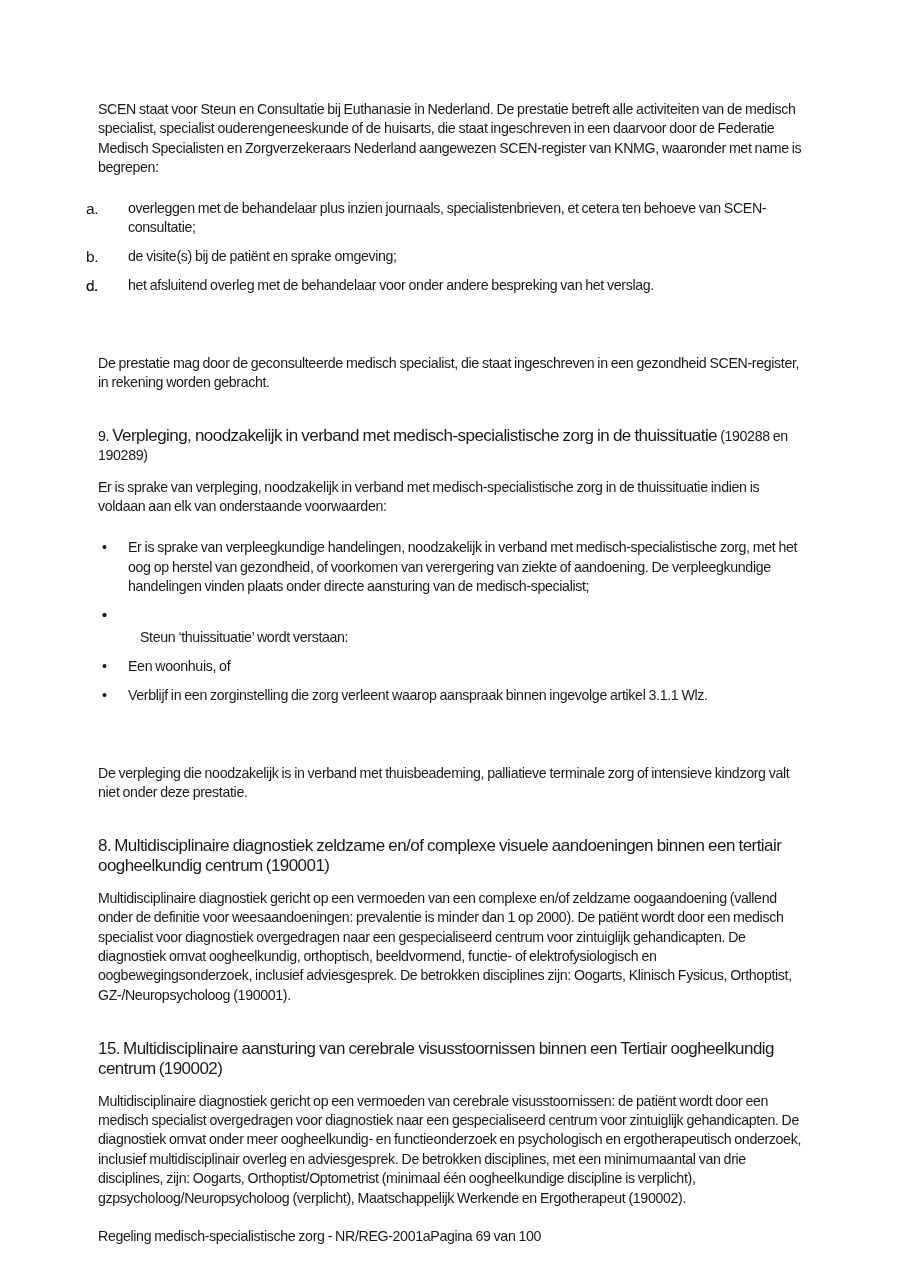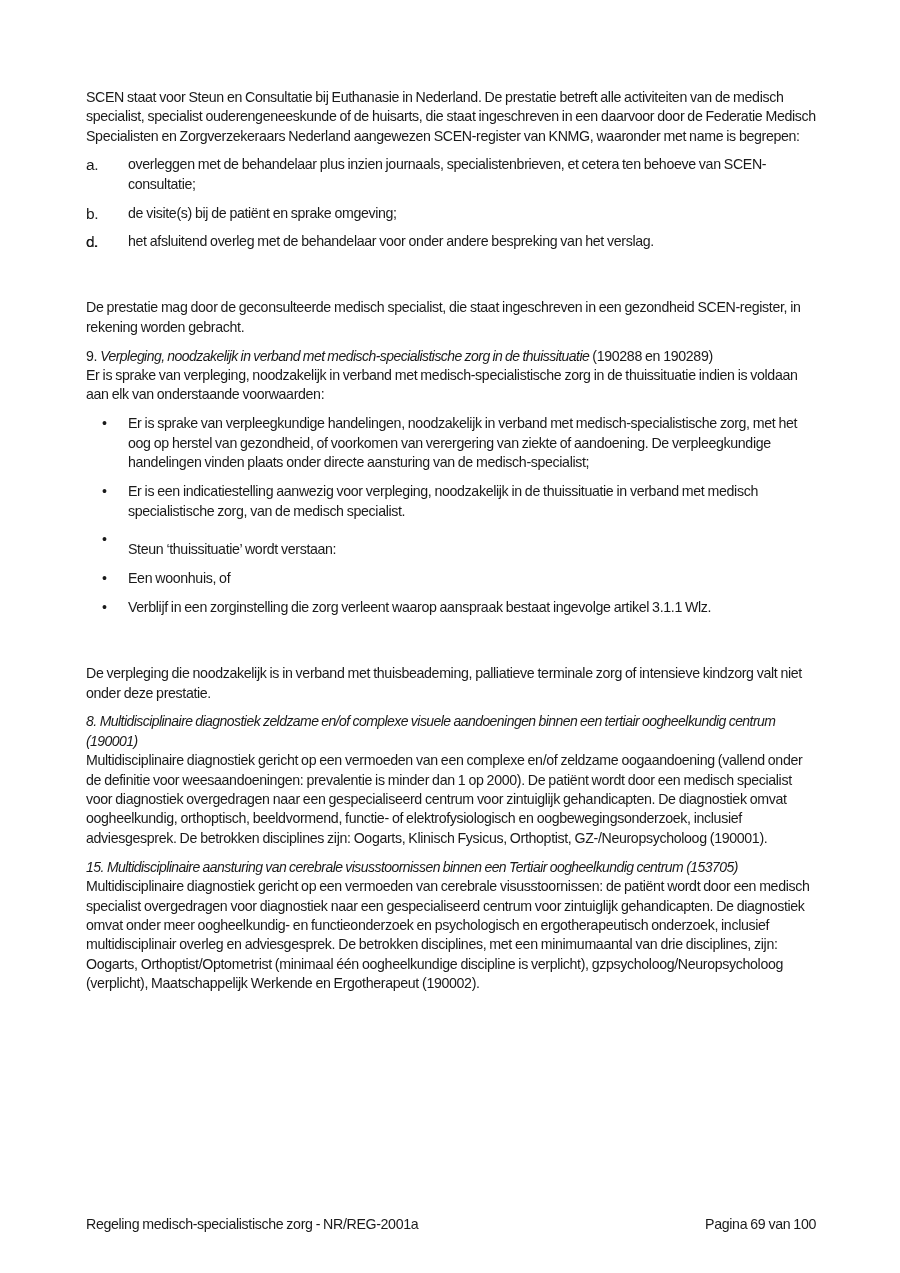--- a/index.html
+++ b/index.html
@@ -2,28 +2,28 @@
 <html><head>
 <meta charset="utf-8">
 <style>
   html, body { margin: 0; padding: 0; background: #ffffff; }
   body {
     width: 900px; height: 1273px; position: relative; overflow: hidden;
     font-family: "Liberation Sans", sans-serif;
     color: #1a1a1a;
   }
   .page { position: absolute; left: 86px; top: 88px; width: 732px; }
-  .t { font-size: 14.2px; line-height: 19.4px; letter-spacing: -0.35px; word-spacing: -0.5px; margin: 0; }
+  .t { font-size: 14.2px; line-height: 19.4px; letter-spacing: -0.35px; word-spacing: -0.5px; margin: 12px; }
   .lst { margin: 0; padding: 0; list-style: none; }
   .alpha li { position: relative; padding-left: 42px; margin-bottom: 9.5px; }
   .alpha li .mk { position: absolute; left: 0; top: 0; font-size: 15.5px; }
   .bul li { position: relative; padding-left: 42px; margin-bottom: 9.5px; }
   .bul li .mk { position: absolute; left: 16px; top: 0; }
-  .i { font-style: italic; font-size: 14px; letter-spacing: -0.55px; }
-  .footer { position: absolute; top: 1215px; left: 86px; width: 730px; display: flex; justify-content: space-between; }
+  .i { font-size: 17px; letter-spacing: -0.55px; }
+  .footer { position: absolute; top: 1215px; left: 86px; width: 730px; display: flex; justify-content: flex-start; }
   .sp9 { height: 9.5px; }
 </style>
 </head>
 <body>
 
 <div class="page">
 
   <p class="t">SCEN staat voor Steun en Consultatie bij Euthanasie in Nederland. De prestatie betreft alle activiteiten van de medisch specialist, specialist ouderengeneeskunde of de huisarts, die staat ingeschreven in een daarvoor door de Federatie Medisch Specialisten en Zorgverzekeraars Nederland aangewezen SCEN-register van KNMG, waaronder met name is begrepen:</p>
   <div style="height:9px"></div>
 
@@ -41,48 +41,48 @@
   <p class="t">
     <span>9.</span>
     <span class="i">Verpleging, noodzakelijk in verband met medisch-specialistische zorg in de thuissituatie</span>
     <span>(190288 en 190289)</span>
   </p>
   <p class="t">Er is sprake van verpleging, noodzakelijk in verband met medisch-specialistische zorg in de thuissituatie indien is voldaan aan elk van onderstaande voorwaarden:</p>
   <div class="sp9"></div>
 
   <ul class="lst bul t">
     <li><span class="mk">•</span><span>Er is sprake van verpleegkundige handelingen, noodzakelijk in verband met medisch-specialistische zorg, met het oog op herstel van gezondheid, of voorkomen van verergering van ziekte of aandoening. De verpleegkundige handelingen vinden plaats onder directe aansturing van de medisch-specialist;</span></li>
-    <li><span class="mk">•</span><span>Er is een indicatiestelling aanwezig voor verpleging, noodzakelijk in de thuissituatie in verband met medisch specialistische zorg, van de medisch specialist.</span></li>
+    <li><span class="mk">•</span></li>
     <li><span class="mk">•</span></li>
   </ul>
 
   <div style="height:10px"></div>
   <p class="t" style="padding-left:42px;margin-bottom:9.5px">Steun ‘thuissituatie’ wordt verstaan:</p>
 
   <ul class="lst bul t">
     <li><span class="mk">•</span><span>Een woonhuis, of</span></li>
-    <li><span class="mk">•</span><span>Verblijf in een zorginstelling die zorg verleent waarop aanspraak bestaat ingevolge artikel 3.1.1 Wlz.</span></li>
+    <li><span class="mk">•</span><span>Verblijf in een zorginstelling die zorg verleent waarop aanspraak binnen ingevolge artikel 3.1.1 Wlz.</span></li>
   </ul>
 
   <div style="height:37px"></div>
   <p class="t">De verpleging die noodzakelijk is in verband met thuisbeademing, palliatieve terminale zorg of intensieve kindzorg valt niet onder deze prestatie.</p>
   <div class="sp9"></div>
 
   <p class="t">
     <span class="i">8.</span>
     <span class="i">Multidisciplinaire diagnostiek zeldzame en/of complexe visuele aandoeningen binnen een tertiair oogheelkundig centrum</span>
     <span class="i">(190001)</span>
   </p>
   <p class="t">Multidisciplinaire diagnostiek gericht op een vermoeden van een complexe en/of zeldzame oogaandoening (vallend onder de definitie voor weesaandoeningen: prevalentie is minder dan 1 op 2000). De patiënt wordt door een medisch specialist voor diagnostiek overgedragen naar een gespecialiseerd centrum voor zintuiglijk gehandicapten. De diagnostiek omvat oogheelkundig, orthoptisch, beeldvormend, functie- of elektrofysiologisch en oogbewegingsonderzoek, inclusief adviesgesprek. De betrokken disciplines zijn: Oogarts, Klinisch Fysicus, Orthoptist, GZ-/Neuropsycholoog (190001).</p>
   <div class="sp9"></div>
 
   <p class="t">
     <span class="i">15.</span>
     <span class="i">Multidisciplinaire aansturing van cerebrale visusstoornissen binnen een Tertiair oogheelkundig centrum</span>
-    <span class="i">(153705)</span>
+    <span class="i">(190002)</span>
   </p>
   <p class="t">Multidisciplinaire diagnostiek gericht op een vermoeden van cerebrale visusstoornissen: de patiënt wordt door een medisch specialist overgedragen voor diagnostiek naar een gespecialiseerd centrum voor zintuiglijk gehandicapten. De diagnostiek omvat onder meer oogheelkundig- en functieonderzoek en psychologisch en ergotherapeutisch onderzoek, inclusief multidisciplinair overleg en adviesgesprek. De betrokken disciplines, met een minimumaantal van drie disciplines, zijn: Oogarts, Orthoptist/Optometrist (minimaal één oogheelkundige discipline is verplicht), gzpsycholoog/Neuropsycholoog (verplicht), Maatschappelijk Werkende en Ergotherapeut (190002).</p>
 </div>
 
 <div class="footer t">
   <span>Regeling medisch-specialistische zorg - NR/REG-2001a</span>
   <span>Pagina 69 van 100</span>
 </div>
 
 </body></html>

